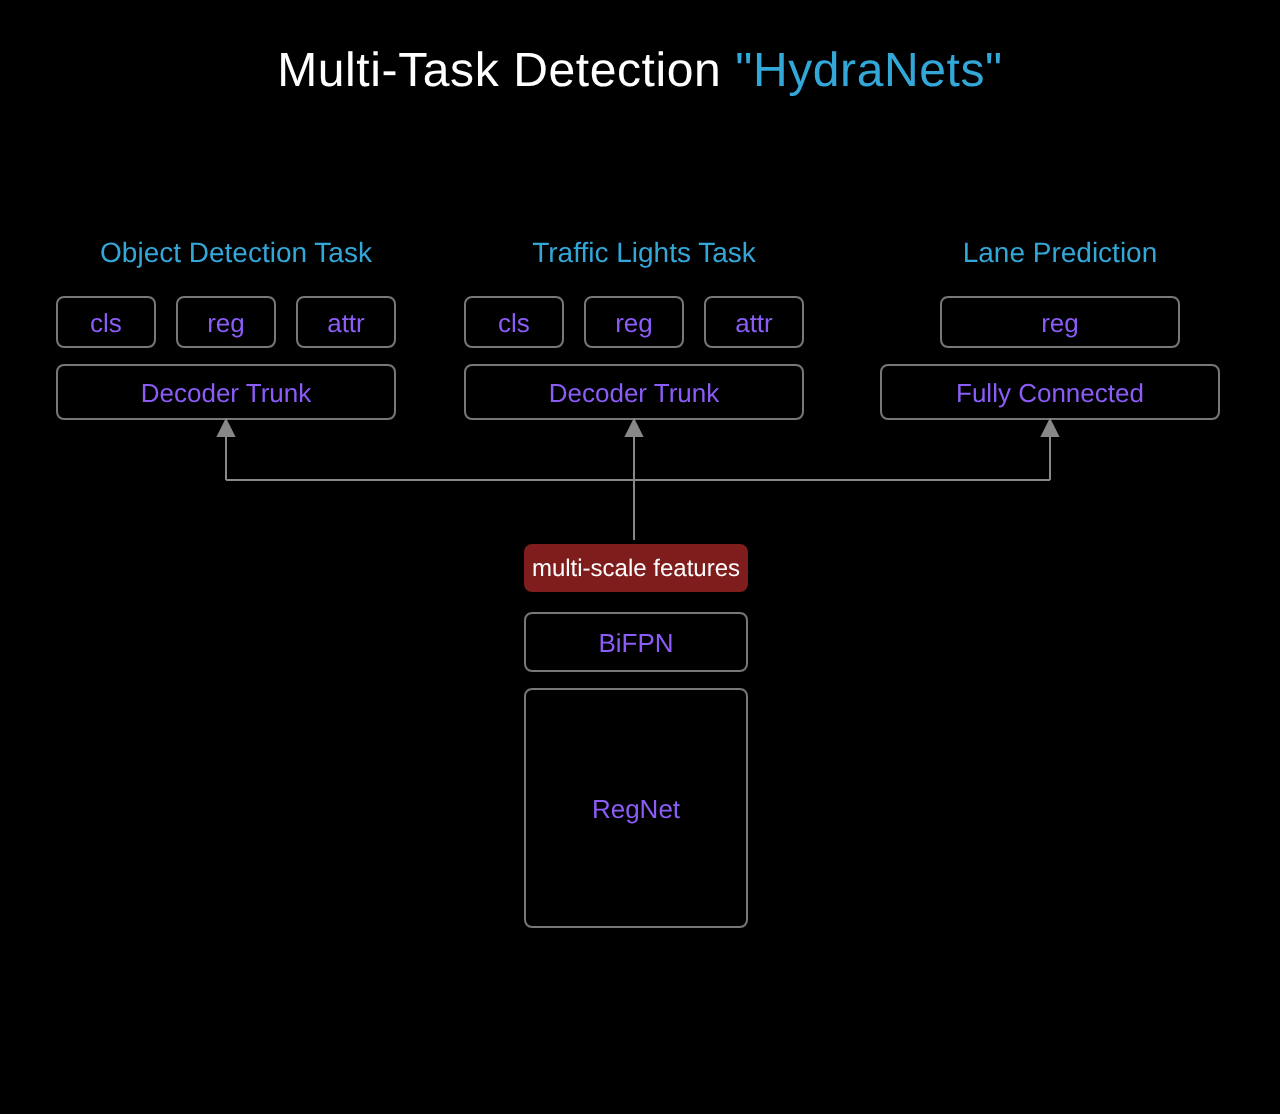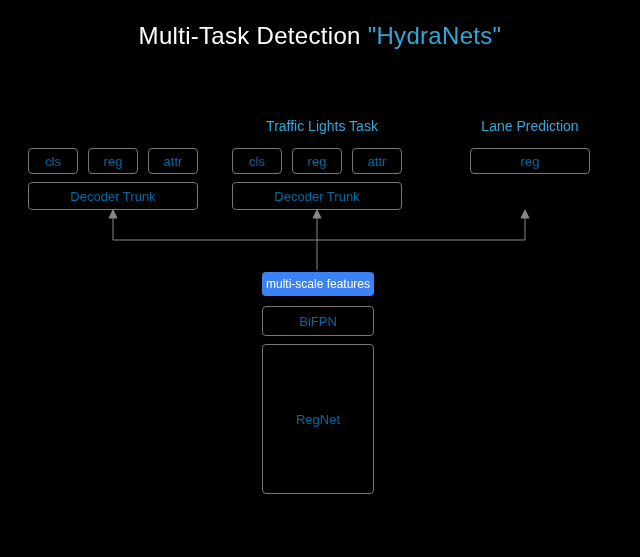--- a/index.html
+++ b/index.html
@@ -30,34 +30,34 @@
   .title .accent { color: #33a7d8; }
 
   .box {
     position: absolute;
     border: 1px solid #777;
     border-radius: 4px;
     display: flex;
     align-items: center;
     justify-content: center;
     font-size: 13px;
-    color: #0369a1;
+    color: #8b5cf6;
     box-sizing: border-box;
   }
   .task-label {
     position: absolute;
     color: #33a7d8;
     font-size: 14px;
     text-align: center;
     width: 180px;
   }
 
   .pill {
     position: absolute;
-    background: #3b82f6;
+    background: #7f1d1d;
     color: #fff;
     border-radius: 4px;
     display: flex;
     align-items: center;
     justify-content: center;
     font-size: 12px;
     border: none;
     box-sizing: border-box;
   }
 
@@ -82,47 +82,49 @@
 </style>
 </head>
 <body>
 
 <div class="canvas">
 
   <div class="title">
     <span>Multi-Task Detection </span><span class="accent">"HydraNets"</span>
   </div>
 
+  <div class="task-label" style="left:28px; top:118px;">Object Detection Task</div>
   <div class="box" style="left:28px; top:148px; width:50px; height:26px;">cls</div>
   <div class="box" style="left:88px; top:148px; width:50px; height:26px;">reg</div>
   <div class="box" style="left:148px; top:148px; width:50px; height:26px;">attr</div>
   <div class="box" style="left:28px; top:182px; width:170px; height:28px;">Decoder Trunk</div>
 
   <div class="task-label" style="left:232px; top:118px;">Traffic Lights Task</div>
   <div class="box" style="left:232px; top:148px; width:50px; height:26px;">cls</div>
   <div class="box" style="left:292px; top:148px; width:50px; height:26px;">reg</div>
   <div class="box" style="left:352px; top:148px; width:50px; height:26px;">attr</div>
   <div class="box" style="left:232px; top:182px; width:170px; height:28px;">Decoder Trunk</div>
 
   <div class="task-label" style="left:440px; top:118px;">Lane Prediction</div>
   <div class="box" style="left:470px; top:148px; width:120px; height:26px;">reg</div>
+  <div class="box" style="left:440px; top:182px; width:170px; height:28px;">Fully Connected</div>
 
   <svg class="connector" style="left:0; top:0;" width="640" height="557">
 
     <line x1="113" y1="240" x2="525" y2="240"></line>
 
     <line x1="113" y1="240" x2="113" y2="212"></line>
     <polygon points="113,210 109,218 117,218" fill="#888"></polygon>
 
     <line x1="317" y1="240" x2="317" y2="212"></line>
     <polygon points="317,210 313,218 321,218" fill="#888"></polygon>
 
     <line x1="525" y1="240" x2="525" y2="212"></line>
     <polygon points="525,210 521,218 529,218" fill="#888"></polygon>
 
     <line x1="317" y1="240" x2="317" y2="270"></line>
   </svg>
 
   <div class="pill" style="left:262px; top:272px; width:112px; height:24px;">multi-scale features</div>
   <div class="box" style="left:262px; top:306px; width:112px; height:30px;">BiFPN</div>
-  <div class="box" style="left:262px; top:344px; width:112px; height:150px;">RegNet</div>
+  <div class="box" style="left:262px; top:344px; width:112px; height:120px;">RegNet</div>
 
 </div>
 
 </body></html>

